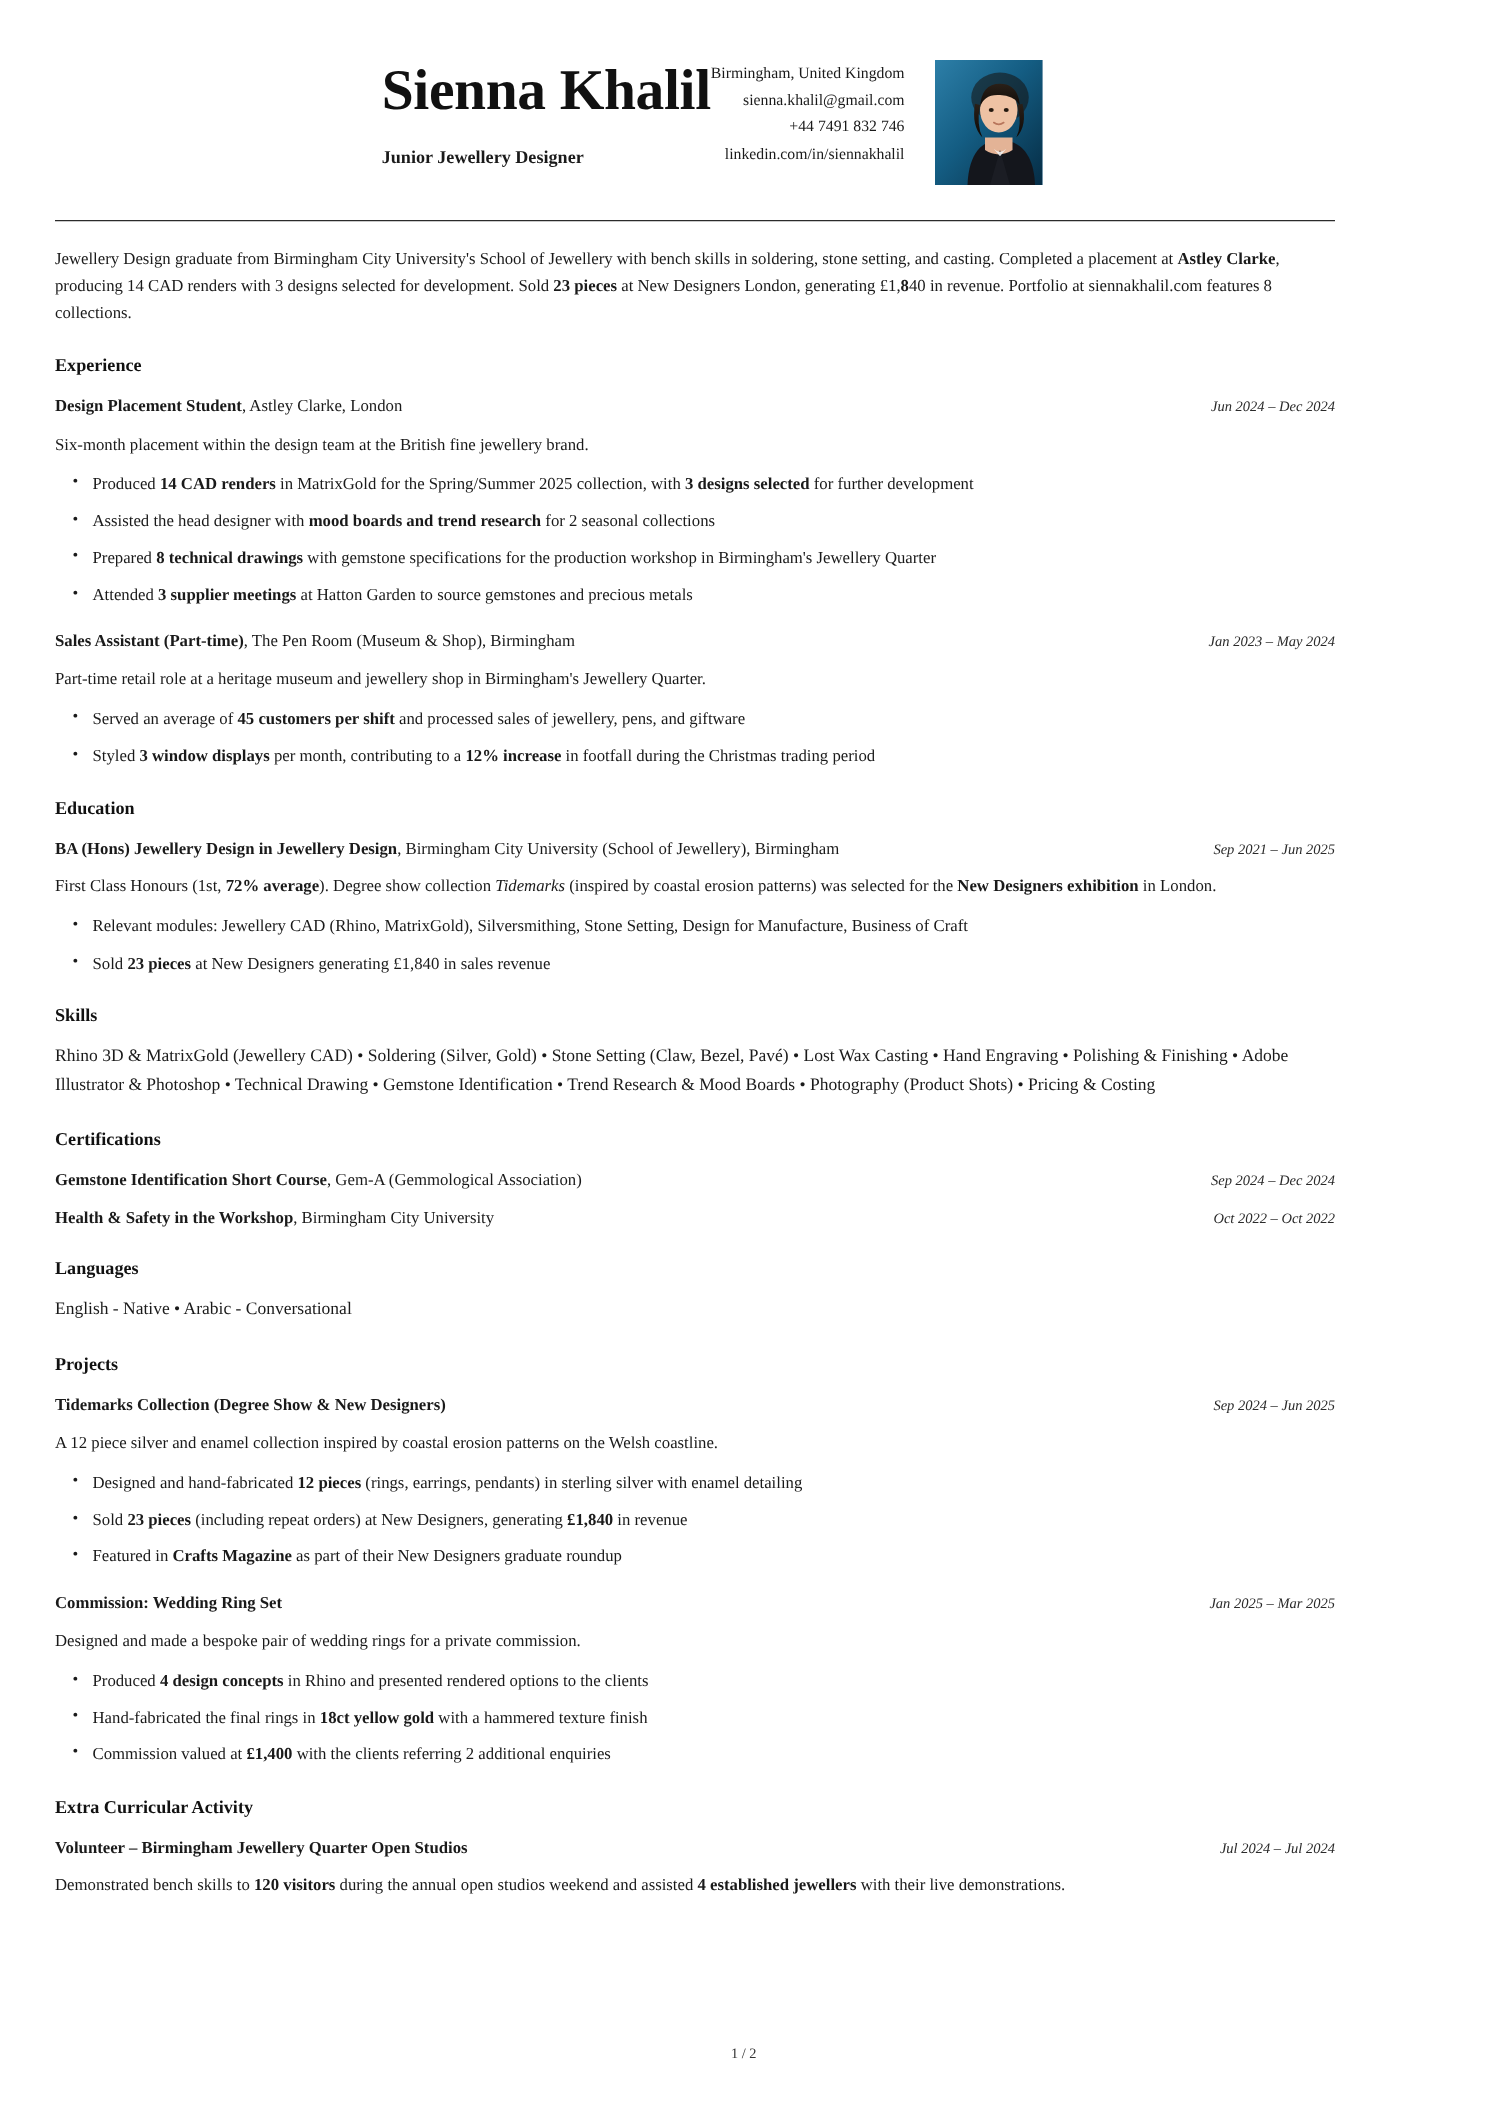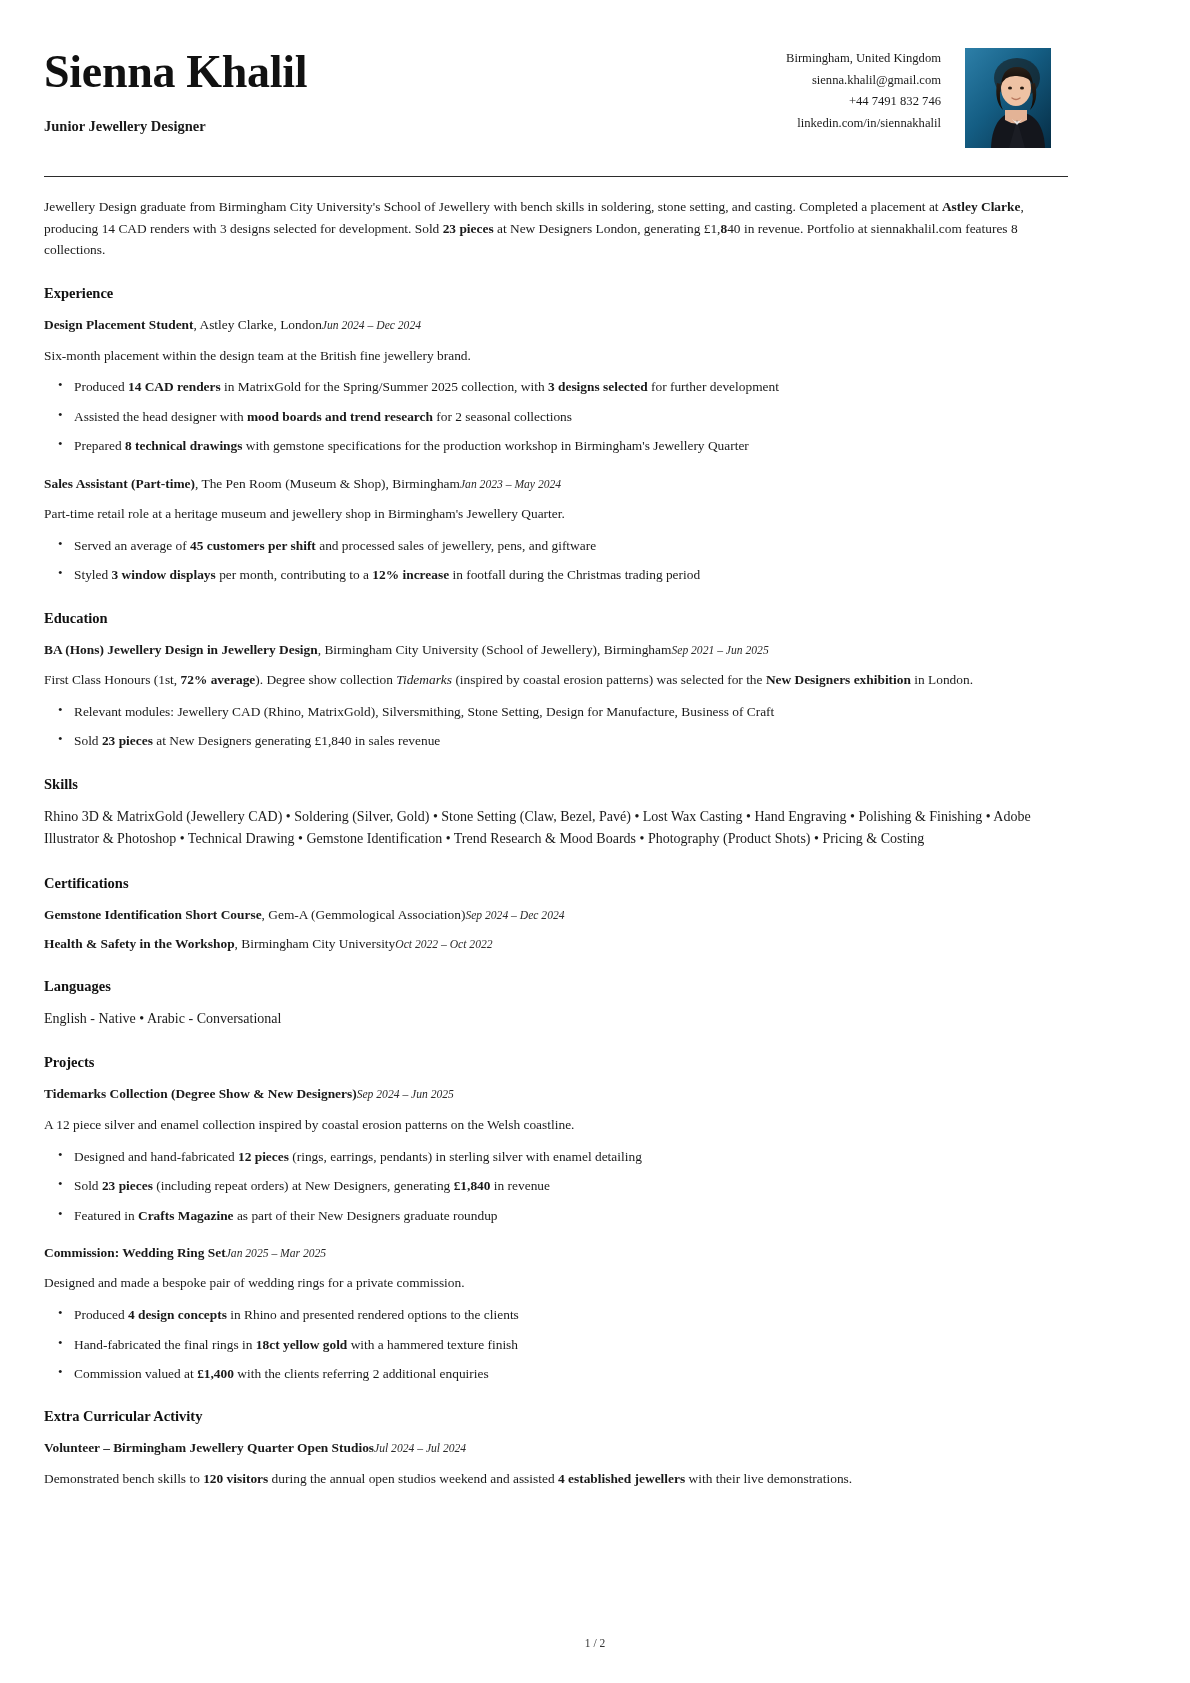--- a/index.html
+++ b/index.html
@@ -17,22 +17,23 @@
   .page {
     width: 1190px;
     min-height: 1683px;
     padding: 42px 122px 0 44px;
     position: relative;
   }
   
   .header {
     display: flex;
     align-items: flex-start;
-    justify-content: space-between;
+    justify-content: center;
     padding-right: 17px;
+    margin-left: 44px;
   }
   .header-left { padding-top: 6px; }
   .name {
     font-size: 46px;
     font-weight: bold;
     letter-spacing: -0.3px;
     line-height: 1.05;
     margin: 0;
     color: #111111;
   }
@@ -80,21 +81,23 @@
   .section-title {
     font-size: 14.5px;
     font-weight: bold;
     margin: 0 0 13px 0;
     color: #111111;
   }
   .entry { margin-bottom: 4px; }
   .entry + .entry { margin-top: 17px; }
   .entry-head {
     display: flex;
+    justify-content: space-between;
     align-items: baseline;
+    gap: 16px;
   }
   .entry-title {
     font-size: 13.4px;
     line-height: 1.45;
   }
   .entry-title b { font-weight: bold; }
   .entry-date {
     font-size: 11.6px;
     font-style: italic;
     white-space: nowrap;
@@ -204,20 +207,21 @@
         <div class="entry">
           <div class="entry-head">
             <div class="entry-title"><b>Design Placement Student</b>, Astley Clarke, London</div>
             <div class="entry-date">Jun 2024 – Dec 2024</div>
           </div>
           <div class="entry-desc">Six-month placement within the design team at the British fine jewellery brand.</div>
           <ul class="bullets">
             <li>Produced <b>14 CAD renders</b> in MatrixGold for the Spring/Summer 2025 collection, with <b>3 designs selected</b> for further development</li>
             <li>Assisted the head designer with <b>mood boards and trend research</b> for 2 seasonal collections</li>
             <li>Prepared <b>8 technical drawings</b> with gemstone specifications for the production workshop in Birmingham's Jewellery Quarter</li>
+            <li>Attended <b>3 supplier meetings</b> at Hatton Garden to source gemstones and precious metals</li>
           </ul>
         </div>
         <div class="entry">
           <div class="entry-head">
             <div class="entry-title"><b>Sales Assistant (Part-time)</b>, The Pen Room (Museum &amp; Shop), Birmingham</div>
             <div class="entry-date">Jan 2023 – May 2024</div>
           </div>
           <div class="entry-desc">Part-time retail role at a heritage museum and jewellery shop in Birmingham's Jewellery Quarter.</div>
           <ul class="bullets">
             <li>Served an average of <b>45 customers per shift</b> and processed sales of jewellery, pens, and giftware</li>

